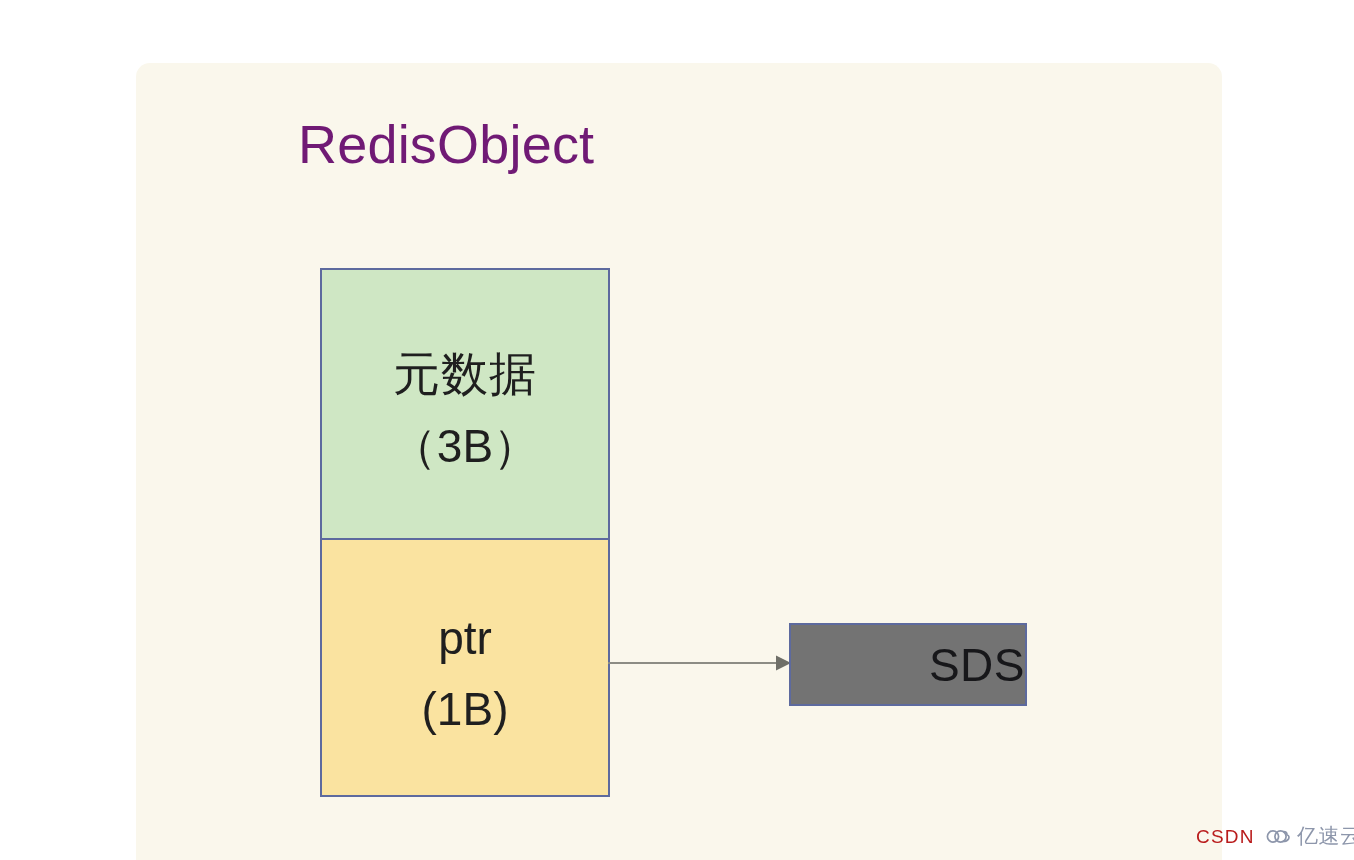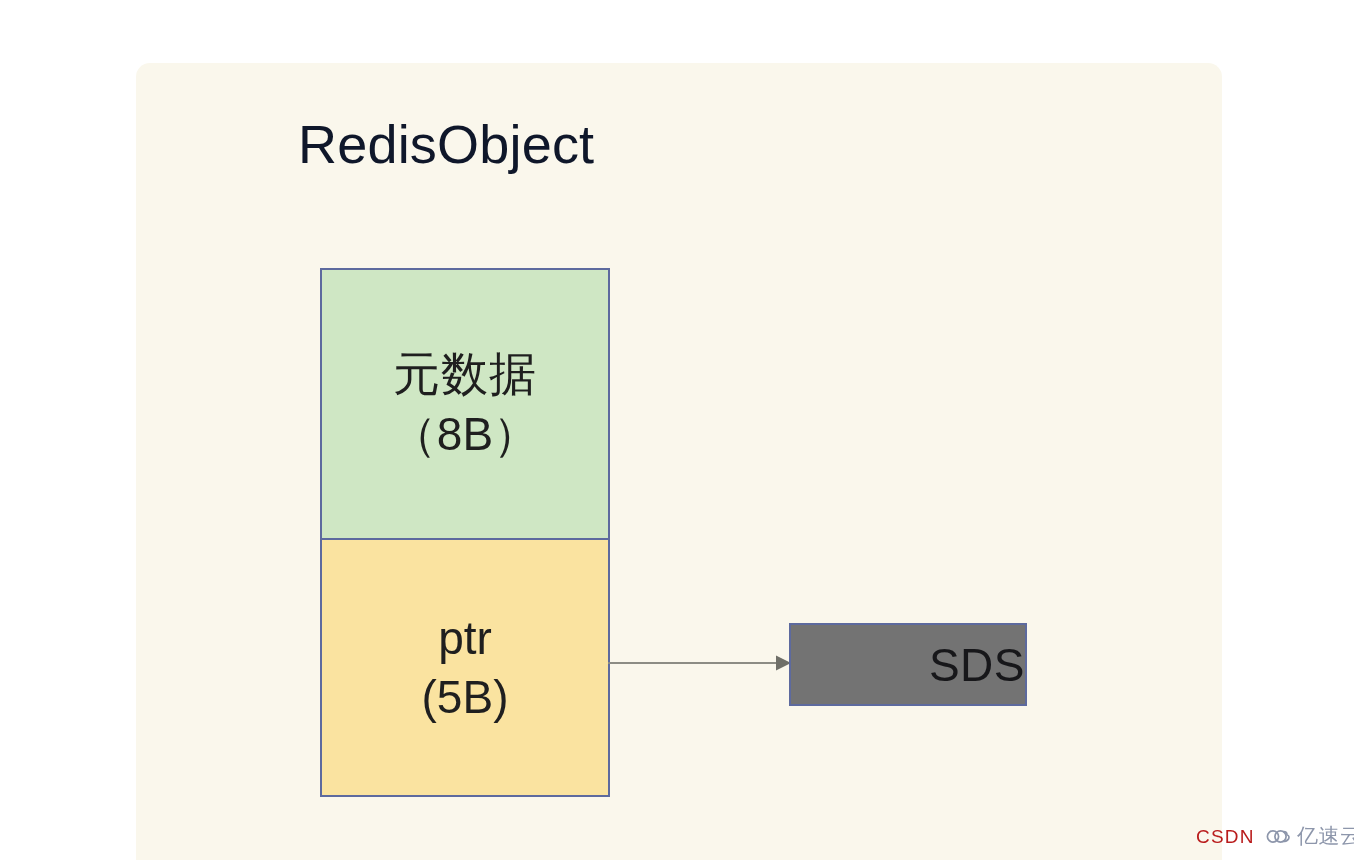--- a/index.html
+++ b/index.html
@@ -26,21 +26,21 @@
     border-radius: 14px 14px 0 0;
   }
 
   
   .diagram-title {
     position: absolute;
     left: 298px;
     top: 117px;
     font-size: 54px;
     line-height: 1;
-    color: #0f172a;
+    color: #701a75;
     letter-spacing: 0.2px;
     white-space: nowrap;
   }
 
   
   .struct {
     position: absolute;
     left: 320px;
     top: 268px;
     width: 290px;
@@ -60,20 +60,21 @@
   }
   .cell-ptr {
     height: 257px;
     background: #fae3a0;
     border-top: none;
   }
   .cell-line {
     font-size: 46px;
     line-height: 1.28;
     white-space: nowrap;
+    margin-top: 12px;
   }
   .cell-line.cjk {
     font-size: 47px;
     letter-spacing: 1px;
   }
 
   
   .arrow {
     position: absolute;
     left: 608px;
@@ -129,26 +130,26 @@
 <body>
 
 <div class="card"></div>
 
 <div class="diagram-title">RedisObject</div>
 
 <div class="struct">
 
   <div class="cell cell-meta">
     <div class="cell-line cjk">元数据</div>
-    <div class="cell-line">（8B）</div>
+    <div class="cell-line">（3B）</div>
   </div>
 
   <div class="cell cell-ptr">
     <div class="cell-line">ptr</div>
-    <div class="cell-line">(5B)</div>
+    <div class="cell-line">(1B)</div>
   </div>
 
 </div>
 
 <svg class="arrow" viewBox="0 0 184 30">
   <line x1="0" y1="15" x2="168" y2="15" stroke="#8c8c84" stroke-width="2"></line>
   <polygon points="168,7.5 183,15 168,22.5" fill="#6f6f68"></polygon>
 </svg>
 
 <div class="sds-box">

